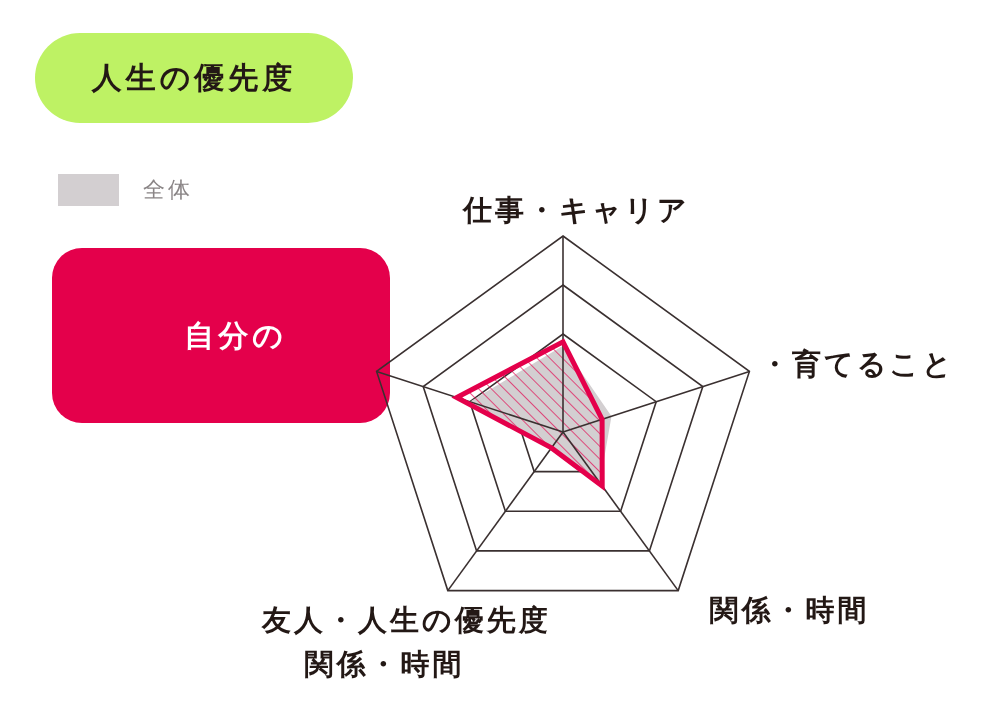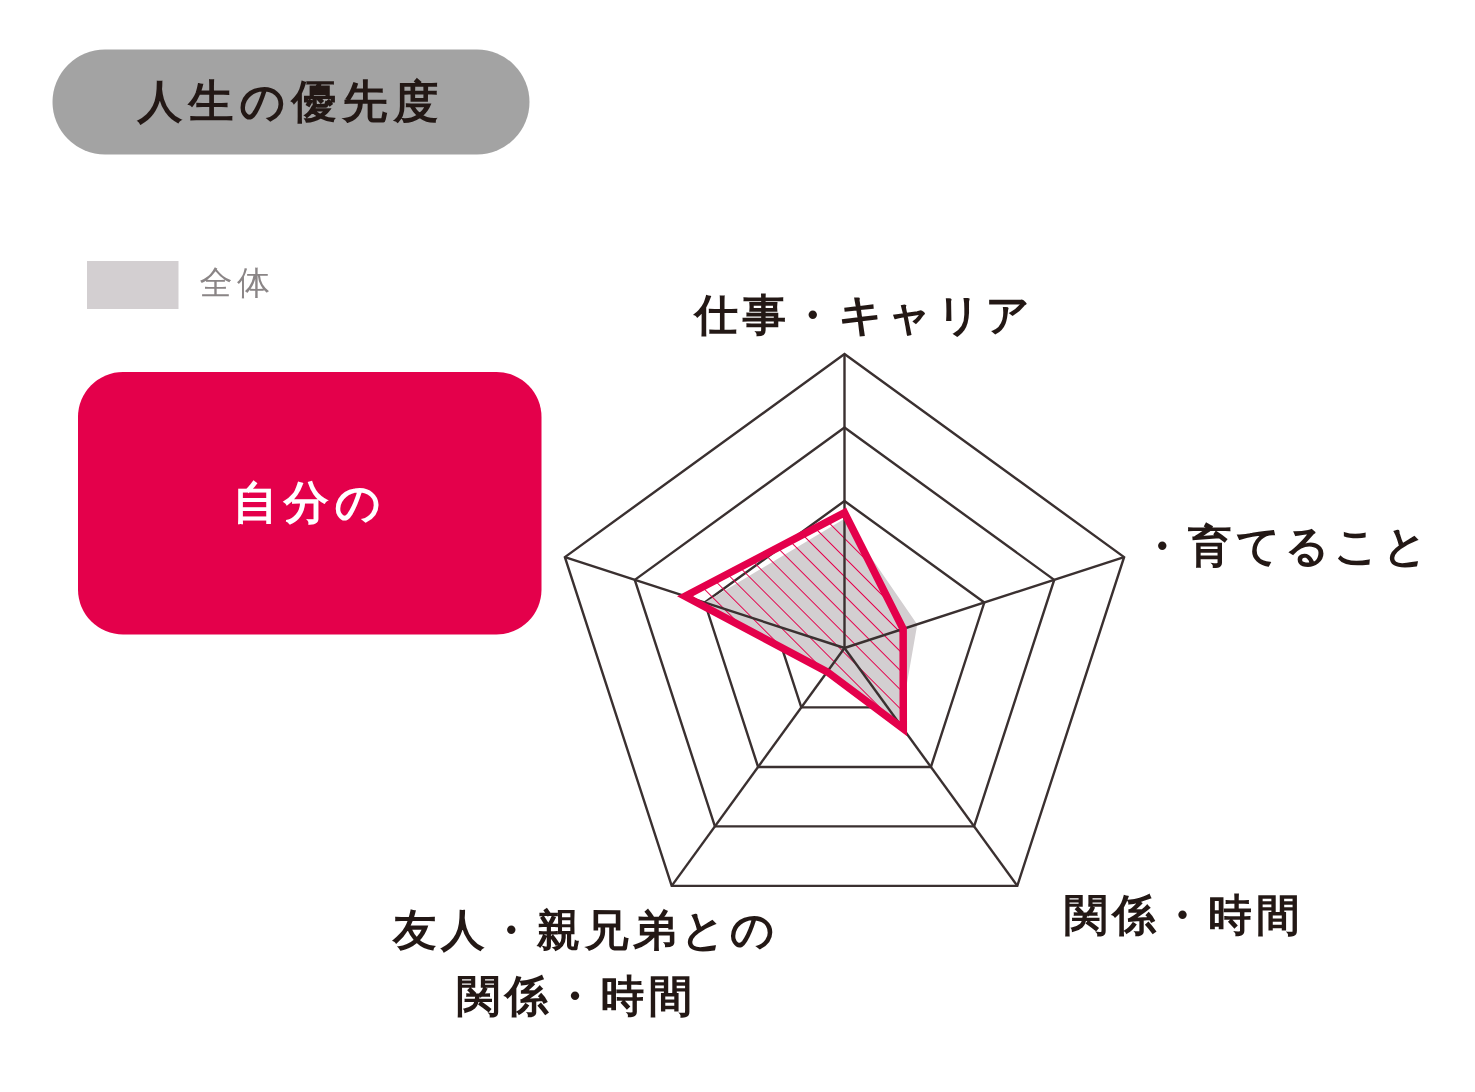--- a/index.html
+++ b/index.html
@@ -3,37 +3,37 @@
   <meta charset="utf-8">
   <style>
     html, body { margin: 0; padding: 0; }
     body {
       width: 983px; height: 728px; position: relative; overflow: hidden;
       background: #ffffff;
       font-family: "DejaVu Sans", "Liberation Sans", sans-serif;
       color: #231815;
     }
     .title-pill {
-      position: absolute; left: 35px; top: 33px; width: 318px; height: 70px;
-      border-radius: 45px; background: #a3a3a3;
+      position: absolute; left: 35px; top: 33px; width: 318px; height: 90px;
+      border-radius: 45px; background: #bef264;
       display: flex; align-items: center; justify-content: center;
       font-size: 30px; font-weight: bold; letter-spacing: 4px; color: #231815;
     }
     .legend {
-      position: absolute; left: 58px; top: 174px; display: flex; align-items: flex-start;
+      position: absolute; left: 58px; top: 174px; display: flex; align-items: center; gap: 10px;
     }
     .legend-swatch {
       width: 61px; height: 32px; background: #d3cfd1; margin-right: 14px;
     }
     .legend-label { font-size: 22px; color: #8a8586; letter-spacing: 3px; }
     .category-box {
       position: absolute; left: 52px; top: 248px; width: 309px; height: 175px;
       border-radius: 30px; background: #e4004b; color: #ffffff;
       display: flex; flex-direction: column; align-items: center; justify-content: center;
-      font-size: 30px; font-weight: bold; letter-spacing: 4px; line-height: 52px;
+      font-size: 30px; font-weight: bold; letter-spacing: 4px; line-height: 52px; padding-left: 29px;
     }
     svg.radar { position: absolute; left: 0; top: 0; }
     .axis-label {
       position: absolute; font-size: 29px; font-weight: bold; letter-spacing: 3px;
       color: #231815; text-align: center; line-height: 44px; white-space: nowrap;
     }
     .lbl-top { left: 463px; top: 188px; width: 200px; }
     .lbl-right { left: 760px; top: 342px; width: 185px; }
     .lbl-bright { left: 682px; top: 588px; width: 215px; }
     .lbl-bleft { left: 262px; top: 598px; width: 245px; }
@@ -81,15 +81,15 @@
 <div class="axis-label lbl-top">
   <div>仕事・キャリア</div>
 </div>
 <div class="axis-label lbl-right">
   <div>・育てること</div>
 </div>
 <div class="axis-label lbl-bright">
   <div>関係・時間</div>
 </div>
 <div class="axis-label lbl-bleft">
-  <div>友人・親兄弟との</div>
+  <div>友人・人生の優先度</div>
   <div>関係・時間</div>
 </div>
 
 </body></html>

